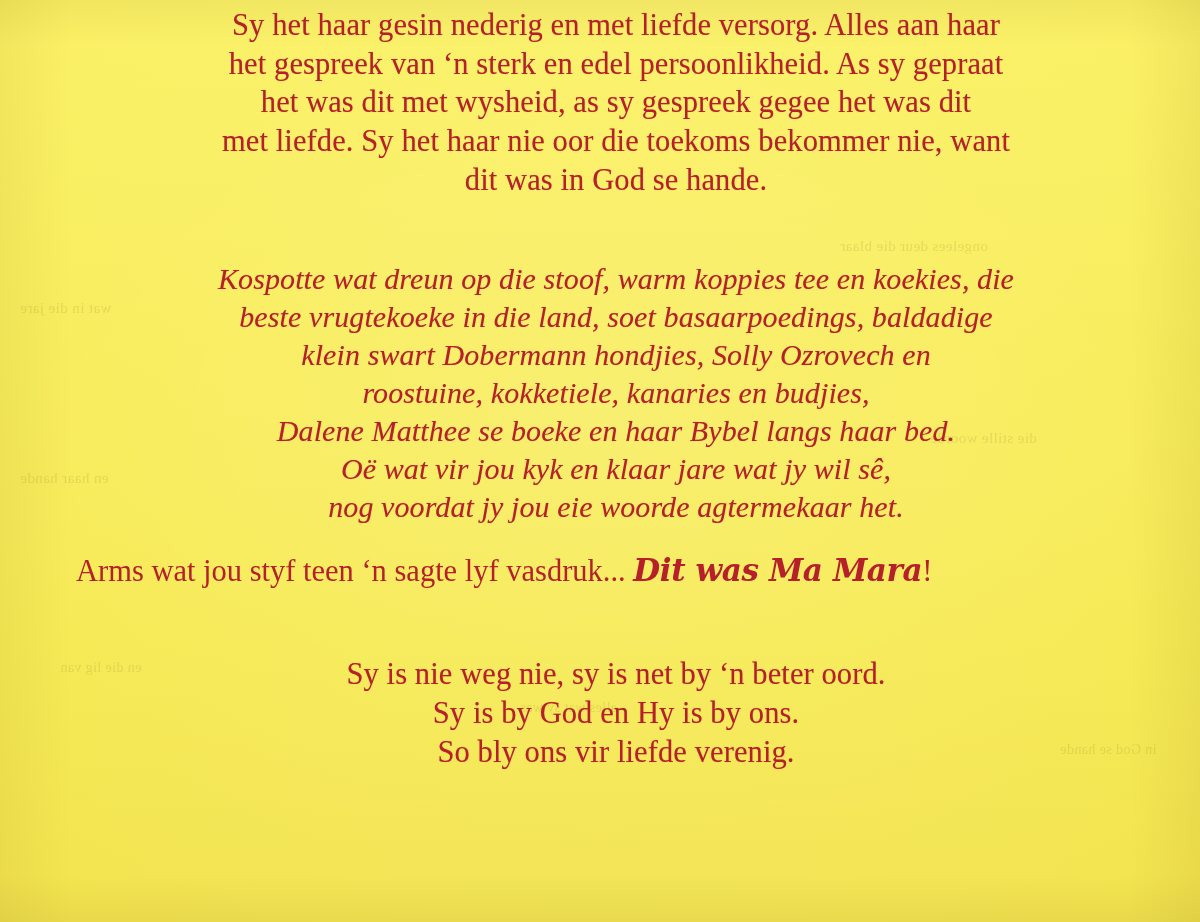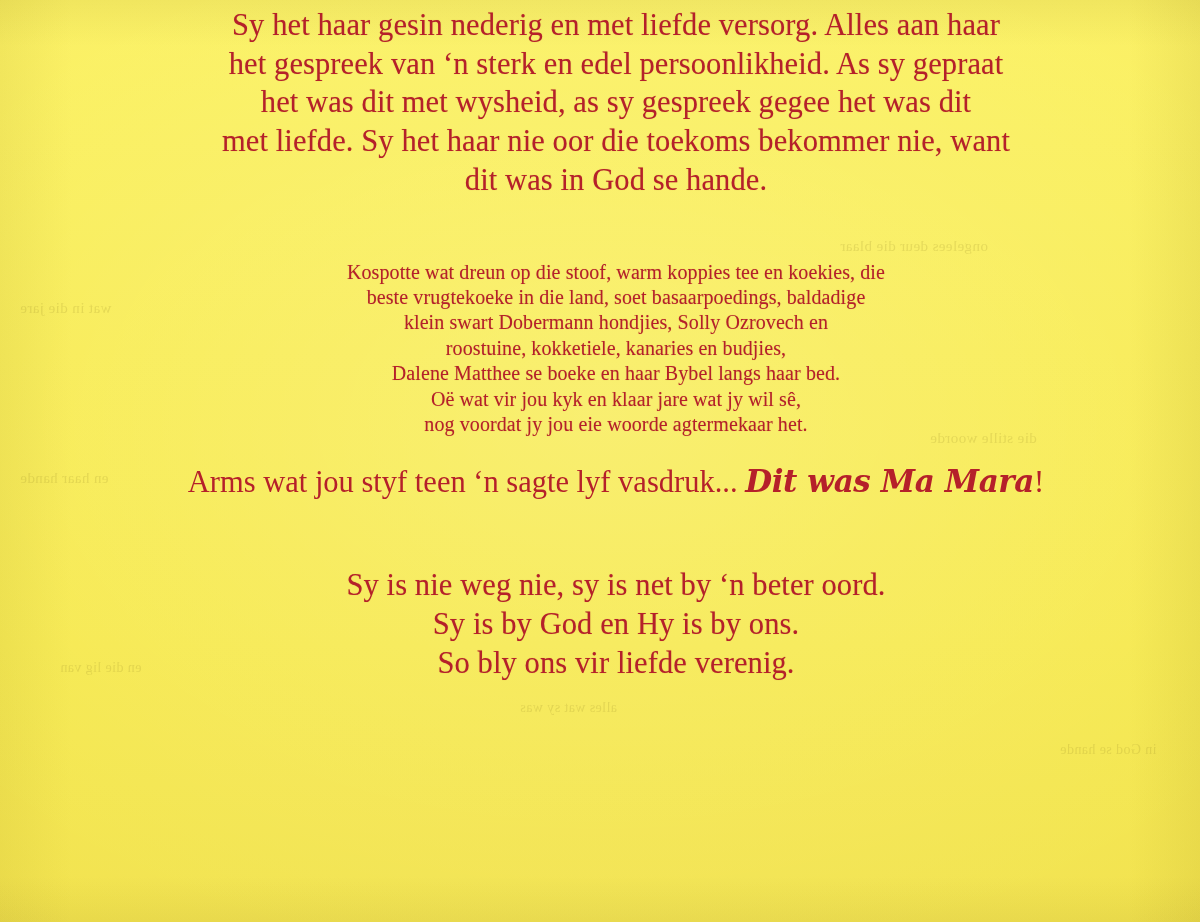--- a/index.html
+++ b/index.html
@@ -51,26 +51,26 @@
     display: block;
     white-space: nowrap;
   }
   #stanza-one {
     margin-top: 6px;
   }
   #stanza-two {
     margin-top: 60px;
   }
   #stanza-two .ln {
-    font-size: 20px;
+    font-size: 30px;
+    font-style: italic;
   }
   #closing-line {
     margin-top: 26px;
     font-size: 30.5px;
-    text-align: center;
     color: #b5202a;
   }
   #closing-line .script {
     font-family: "DejaVu Serif", serif;
     font-style: italic;
     font-weight: bold;
     font-size: 31px;
     letter-spacing: -0.4px;
   }
   #stanza-three {

